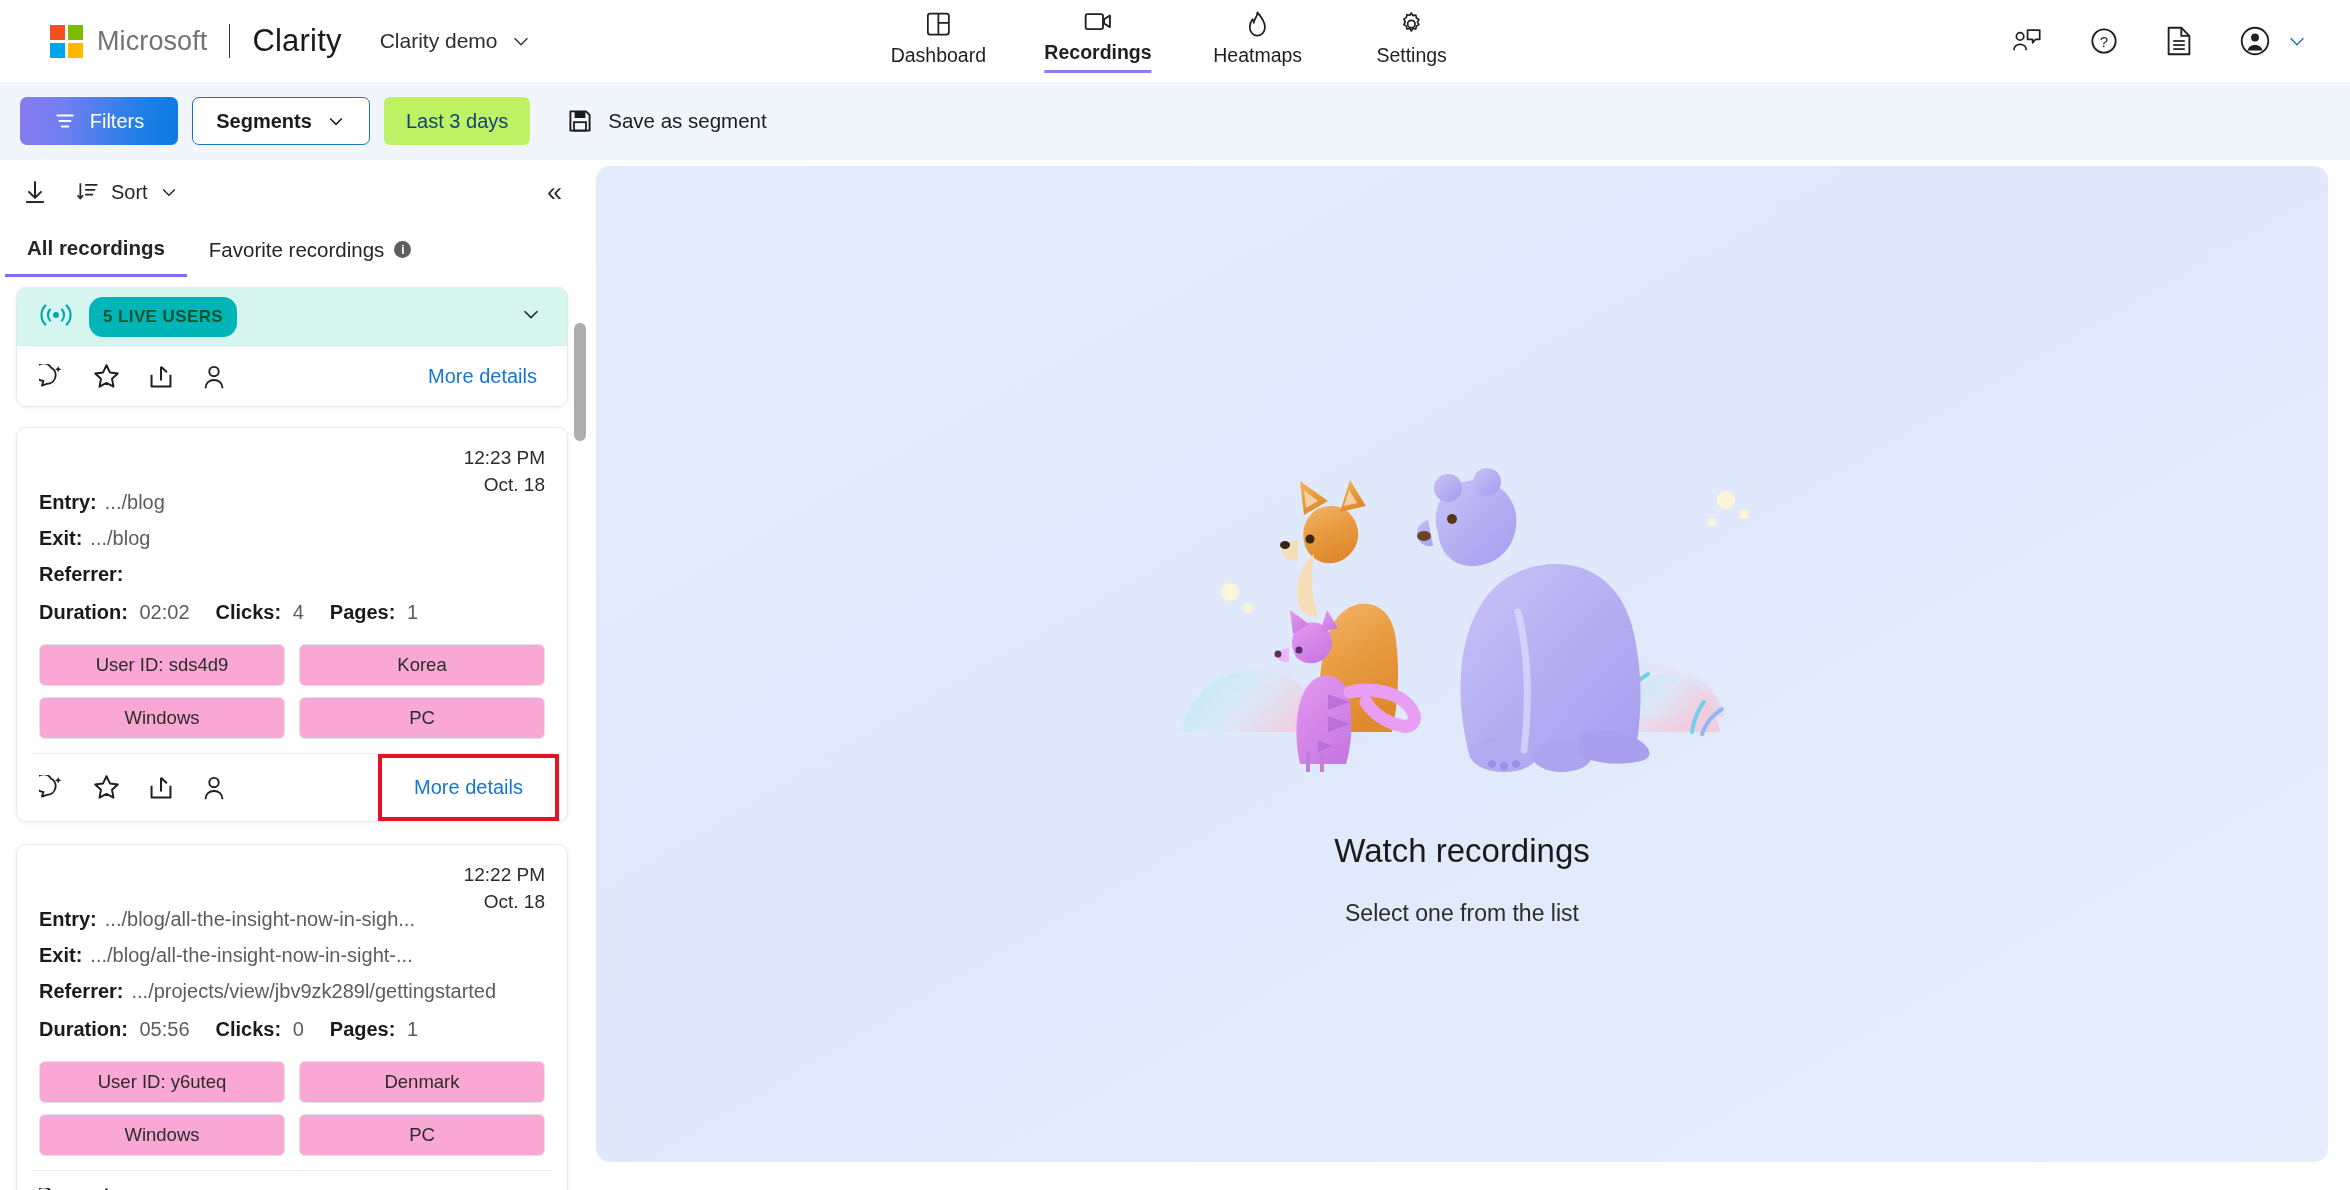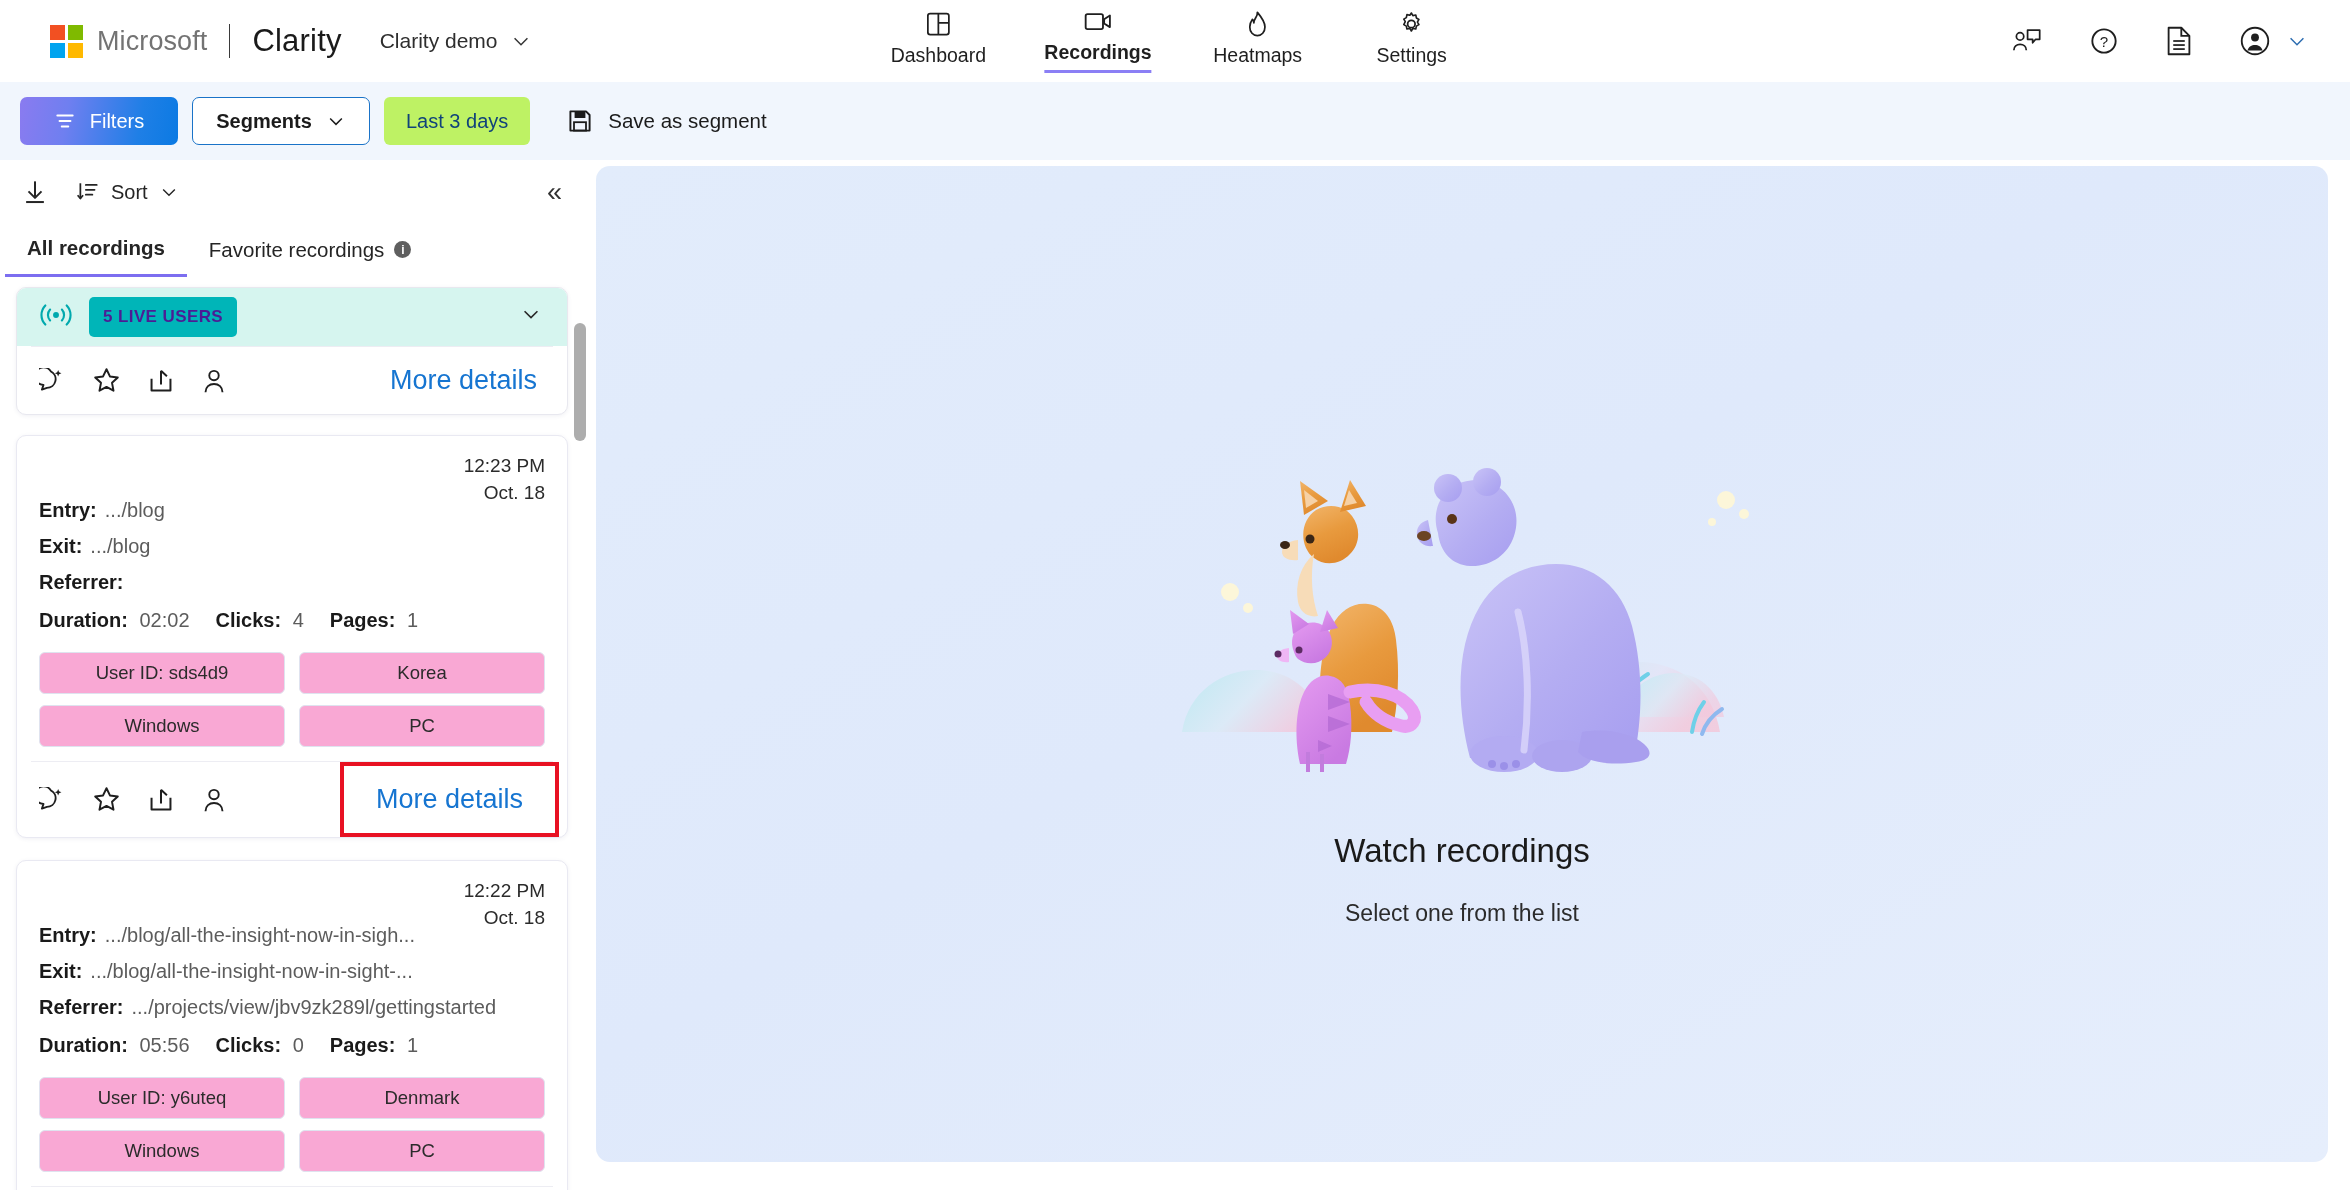--- a/index.html
+++ b/index.html
@@ -244,39 +244,39 @@
     background: #d6f5ef;
     height: 58px;
     display: flex;
     align-items: center;
     padding: 0 22px;
     gap: 16px;
     cursor: pointer;
   }
   .live-badge {
     background: #00b5b8;
-    color: #4c1d95;
+    color: #14532d;
     font-size: 17px;
     font-weight: bold;
     letter-spacing: .4px;
     padding: 10px 14px;
-    border-radius: 5px;
+    border-radius: 14px;
   }
   .live-chevron { margin-left: auto; font-size: 22px; color: #2b2b2b; }
   .card-actions {
     display: flex;
     align-items: center;
     padding: 14px 22px;
     gap: 28px;
   }
   .card-actions .act-ico { cursor: pointer; display: flex; }
   .more-details {
     margin-left: auto;
     color: #1675d1;
-    font-size: 27px;
+    font-size: 20px;
     cursor: pointer;
     padding: 4px 8px;
   }
   .more-details.hl {
     outline: 4px solid #e81123;
     outline-offset: 10px;
     padding: 8px 22px;
   }
 
   

